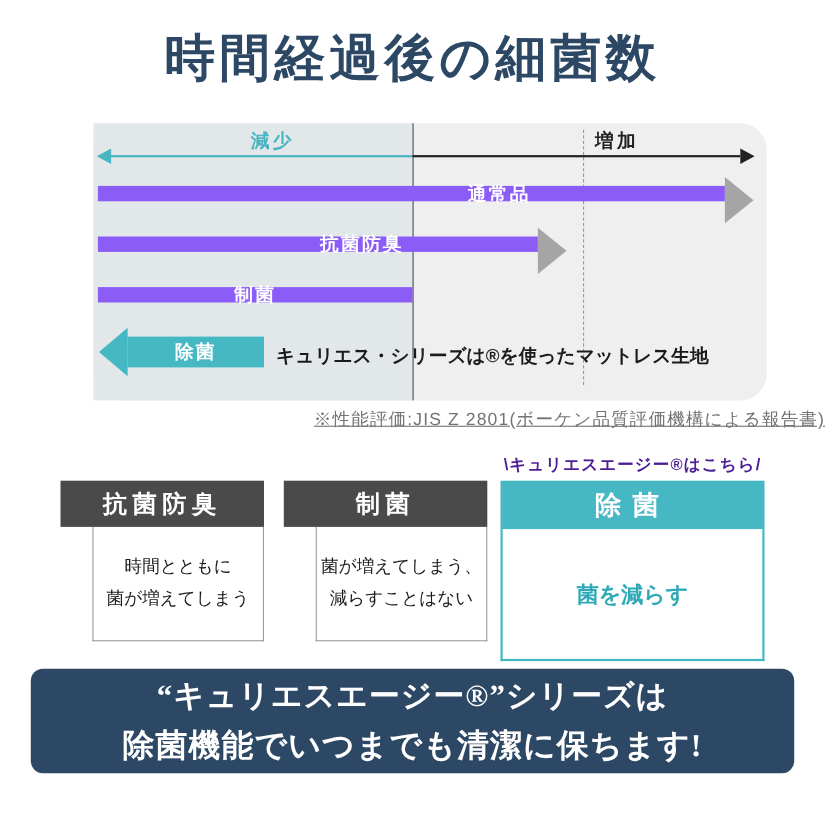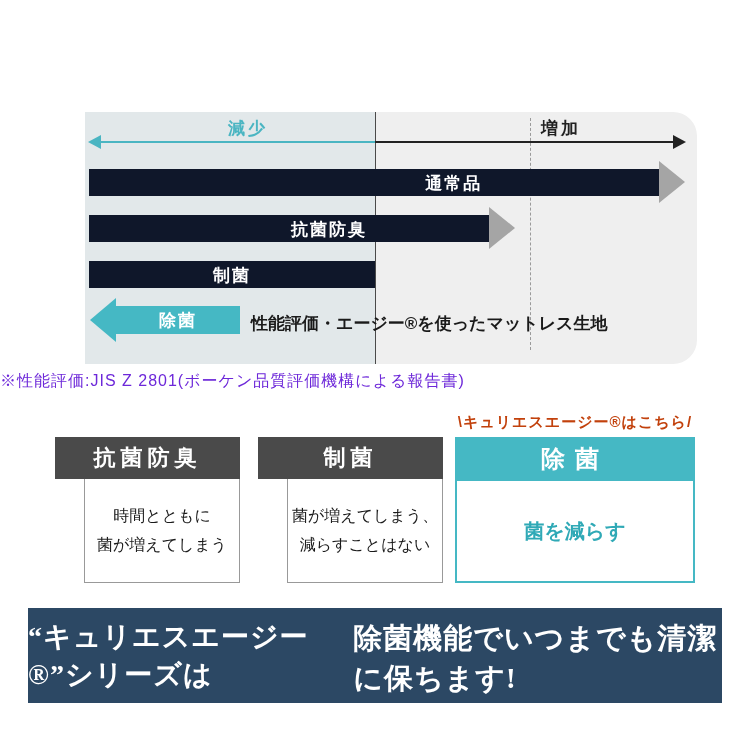--- a/index.html
+++ b/index.html
@@ -21,71 +21,72 @@
   .axis-seg { position:absolute; height:2px; top:29px; }
   .axis-left  { left:10px; width:280px; background:#4ab5c2; }
   .axis-right { left:290px; width:298px; background:#222222; }
   .ah { position:absolute; width:0; height:0; }
   .ah-left  { left:3px;   top:23px; border-top:7px solid transparent; border-bottom:7px solid transparent; border-right:13px solid #4ab5c2; }
   .ah-right { left:588px; top:23px; border-top:7px solid transparent; border-bottom:7px solid transparent; border-left:13px solid #222222; }
   .axis-label { position:absolute; top:5px; transform:translateX(-50%); font-size:17px; font-weight:700; letter-spacing:3px; white-space:nowrap; }
   .lbl-decrease { left:163px; color:#4ab5c2; }
   .lbl-increase { left:440px; color:#222222;margin-left:36px; }
 
-  .bar { position:absolute; background:#0f172a; height:27px; }
+  .bar { position:absolute; background:#8b5cf6; height:14px; }
   .bar-label { position:absolute; top:50%; transform:translate(-50%,-50%); color:#ffffff;
                font-size:17px; font-weight:700; letter-spacing:2px; white-space:nowrap; }
   .bar-normal { left:4px; top:57px;  width:570px; }
   .bar-normal .bar-label { left:64%; }
   .ah-normal  { left:574px; top:49px; border-top:21px solid transparent; border-bottom:21px solid transparent; border-left:26px solid #a5a5a5; }
   .bar-anti   { left:4px; top:103px; width:400px; }
   .bar-anti .bar-label { left:60%; }
   .ah-anti    { left:404px; top:95px; border-top:21px solid transparent; border-bottom:21px solid transparent; border-left:26px solid #a5a5a5; }
   .bar-seikin { left:4px; top:149px; width:286px; }
   .bar-seikin .bar-label { left:50%; }
   .bar-jokin  { left:31px; top:194px; width:124px; height:28px; background:#45b8c4; }
   .bar-jokin .bar-label { left:50%; }
   .ah-jokin   { left:5px; top:186px; border-top:22px solid transparent; border-bottom:22px solid transparent; border-right:26px solid #45b8c4; }
   .annotation { position:absolute; left:166px; top:200px; font-size:17px; font-weight:700;
                 color:#1a1a1a; white-space:nowrap; }
 
   
-  .footnote { position:absolute; top:371px; left:0; width:100%; text-align:left;
-              font-size:16px; color:#6d28d9; letter-spacing:1px; }
+  .footnote { position:absolute; top:371px; left:0; width:100%; text-align:right;
+              font-size:16px; color:#737373; letter-spacing:1px;text-decoration:underline; }
 
   
   .callout { position:absolute; top:413px; left:455px; width:240px; text-align:center;
-             font-size:15px; font-weight:700; color:#c2410c; letter-spacing:1px; white-space:nowrap; }
+             font-size:15px; font-weight:700; color:#4c1d95; letter-spacing:1px; white-space:nowrap; }
 
   
   .card { position:absolute; top:437px; background:#ffffff; }
   .card-hd { display:flex; align-items:center; justify-content:center; color:#ffffff; font-weight:700; }
   .card-bd { display:flex; align-items:center; justify-content:center; text-align:center; white-space:pre-line; }
   .card-1 { left:55px;  width:185px; }
   .card-2 { left:258px; width:185px; }
   .card-1 .card-hd, .card-2 .card-hd { height:42px; background:#4a4a4a; font-size:22px; letter-spacing:5px; }
   .card-1 .card-bd, .card-2 .card-bd { height:104px; border:1px solid #999999; border-top:none;
                                        font-size:16px; line-height:1.8; color:#1a1a1a;margin-left:29px; }
   .card-3 { left:455px; width:240px; }
   .card-3 .card-hd { height:44px; background:#45b8c4; font-size:24px; letter-spacing:10px; }
-  .card-3 .card-bd { height:102px; border:2px solid #45b8c4; border-top:none;
+  .card-3 .card-bd { height:120px; border:2px solid #45b8c4; border-top:none;
                      font-size:20px; font-weight:700; color:#2fa9b6; }
 
   
   .banner { position:absolute; left:28px; top:608px; width:694px; height:95px; background:#2c4864;
-            color:#ffffff; display:flex; flex-direction:row; align-items:center; justify-content:center;
-            font-family:"Liberation Serif", serif; font-weight:700; }
+            color:#ffffff; display:flex; flex-direction:column; align-items:center; justify-content:center;
+            font-family:"Liberation Serif", serif; font-weight:700;border-radius:11px; }
   .banner-line1 { font-size:28px; letter-spacing:1px; }
   .banner-line2 { font-size:29px; letter-spacing:1px; margin-top:6px; }
 </style>
 </head>
 <body>
 
 <div class="page">
 
+  <h1 class="title">時間経過後の細菌数</h1>
 
   <div class="chart">
     <div class="shade-left"></div>
     <div class="vline"></div>
     <div class="vdash"></div>
 
     <div class="axis-seg axis-left"></div>
     <div class="axis-seg axis-right"></div>
     <div class="ah ah-left"></div>
     <div class="ah ah-right"></div>
@@ -104,21 +105,21 @@
 
     <div class="bar bar-seikin">
       <span class="bar-label">制菌</span>
     </div>
 
     <div class="bar bar-jokin">
       <span class="bar-label">除菌</span>
     </div>
     <div class="ah ah-jokin"></div>
 
-    <span class="annotation">性能評価・エージー®を使ったマットレス生地</span>
+    <span class="annotation">キュリエス・シリーズは®を使ったマットレス生地</span>
   </div>
 
   <div class="footnote">※性能評価:JIS Z 2801(ボーケン品質評価機構による報告書)</div>
 
   <div class="callout">\キュリエスエージー®はこちら/</div>
 
   <div class="card card-1">
     <div class="card-hd">抗菌防臭</div>
     <div class="card-bd">時間とともに
 菌が増えてしまう</div>

